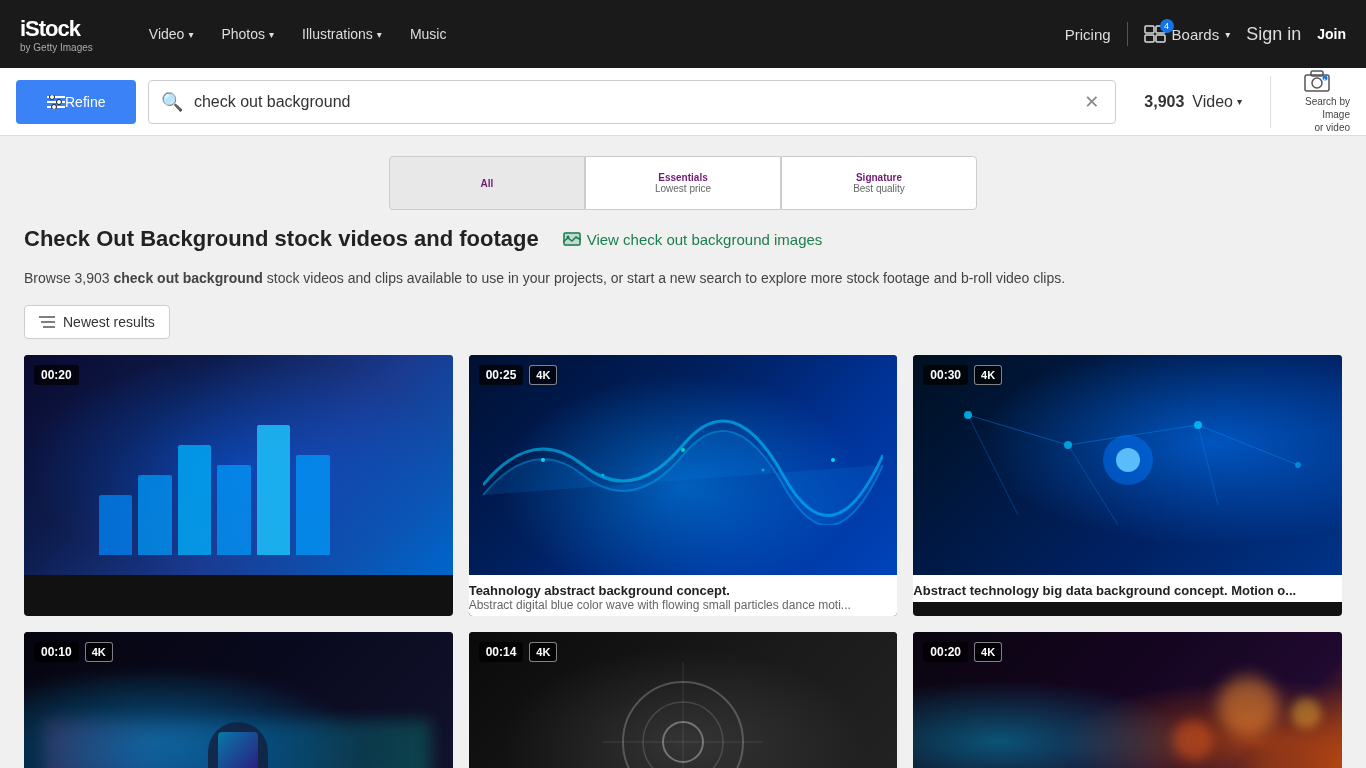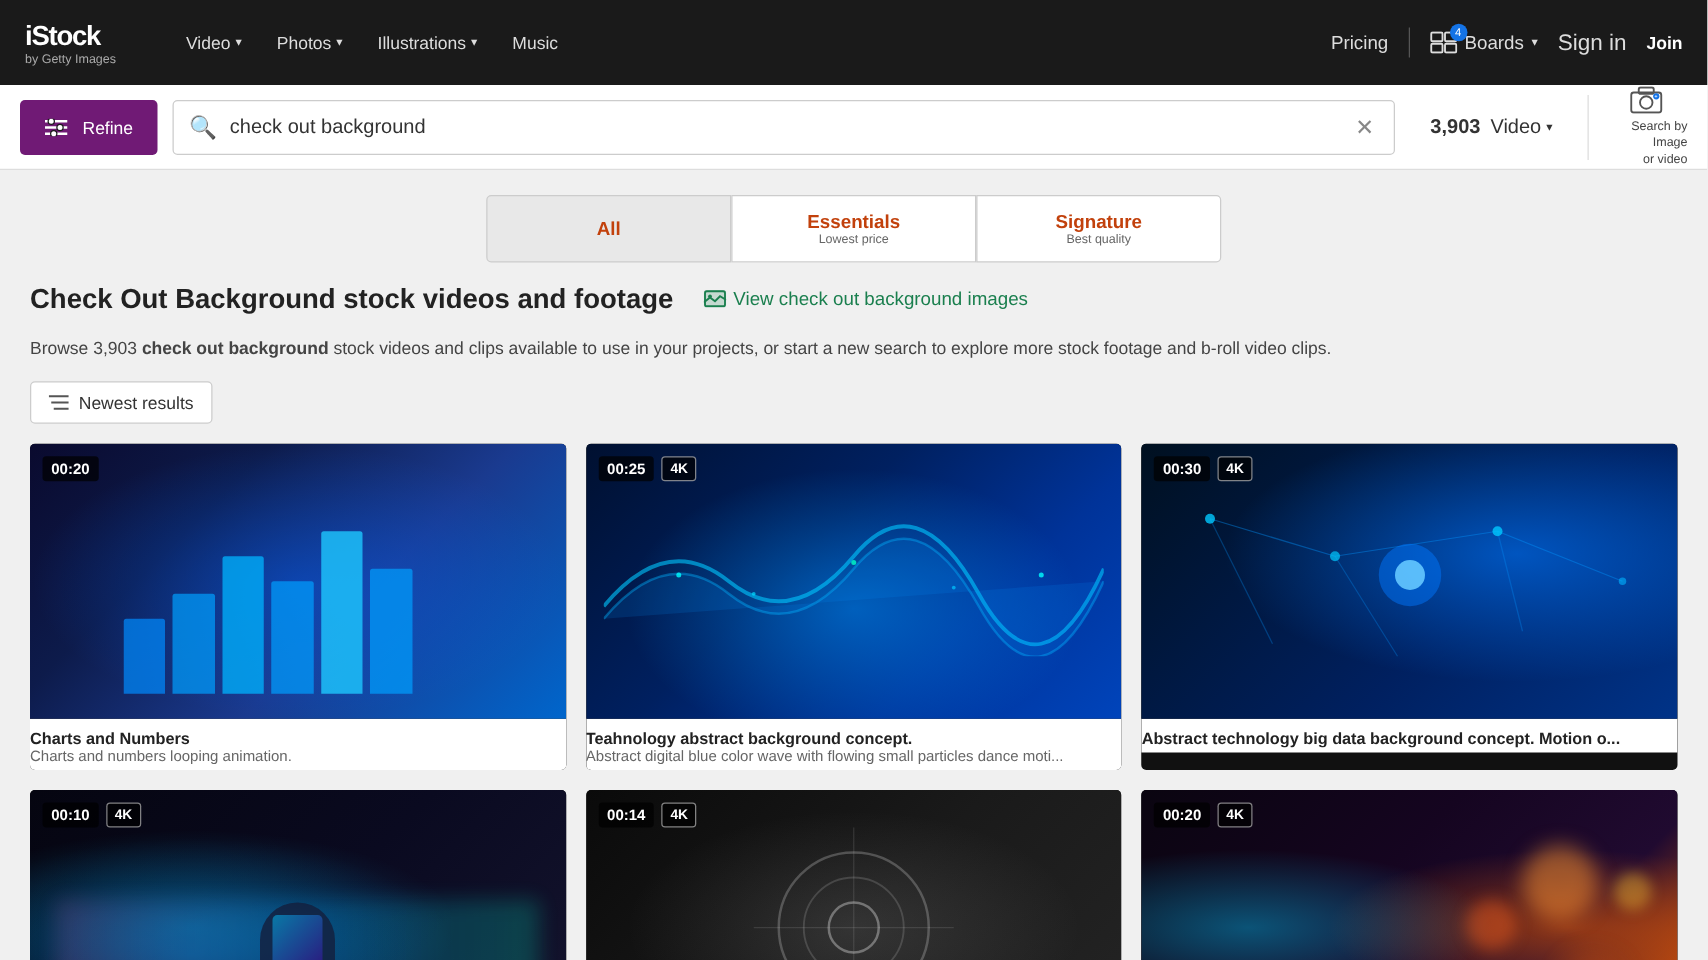--- a/index.html
+++ b/index.html
@@ -73,24 +73,24 @@
       height: 68px;
       display: flex;
       align-items: center;
       padding: 0 16px;
       gap: 12px;
       border-bottom: 1px solid #ddd;
     }
     .refine-btn {
       display: flex;
       align-items: center;
-      gap: 12px;
-      background: #701a75;
+      gap: 0;
+      background: #3b82f6;
       color: white;
-      padding: 10px 20px;
+      padding: 10px 31px;
       border-radius: 4px;
       cursor: pointer;
       font-size: 14px;
       white-space: nowrap;
       height: 44px;
     }
     .search-input-wrapper {
       flex: 1;
       display: flex;
       align-items: center;
@@ -160,21 +160,21 @@
       flex-direction: column;
       align-items: center;
       justify-content: center;
       border: 1px solid #ccc;
       cursor: pointer;
       background: white;
     }
     .filter-tab:first-child { border-radius: 4px 0 0 4px; }
     .filter-tab:last-child { border-radius: 0 4px 4px 0; }
     .filter-tab.active { background: #e8e8e8; }
-    .filter-tab-label { font-size: 15px; font-weight: 600; color: #c2410c; text-align: right; }
+    .filter-tab-label { font-size: 10px; font-weight: 600; color: #701a75; text-align: right; }
     .filter-tab-sublabel { font-size: 10px; color: #666; }
 
     
     .main-content { padding: 0 24px 20px; }
 
     
     .page-title-row {
       display: flex;
       align-items: center;
       gap: 24px;
@@ -485,24 +485,20 @@
           <div style="display:flex;gap:6px;align-items:flex-end;width:80%;">
             <div style="width:12%;height:60px;background:rgba(0,140,255,0.7);border-radius:2px 2px 0 0;"></div>
             <div style="width:12%;height:80px;background:rgba(0,160,255,0.7);border-radius:2px 2px 0 0;"></div>
             <div style="width:12%;height:110px;background:rgba(0,180,255,0.75);border-radius:2px 2px 0 0;"></div>
             <div style="width:12%;height:90px;background:rgba(0,160,255,0.7);border-radius:2px 2px 0 0;"></div>
             <div style="width:12%;height:130px;background:rgba(30,200,255,0.8);border-radius:2px 2px 0 0;"></div>
             <div style="width:12%;height:100px;background:rgba(0,160,255,0.7);border-radius:2px 2px 0 0;"></div>
           </div>
         </div>
       </div>
-      <div class="video-info">
-        <div class="video-title">Charts and Numbers</div>
-        <div class="video-subtitle">Charts and numbers looping animation.</div>
-      </div>
     </div>
 
     <div class="video-card">
       <div class="video-thumb thumb-blue2">
         <div class="video-badge">
           <span class="duration-badge">00:25</span>
           <span class="quality-badge">4K</span>
         </div>
 
         <div style="position:absolute;inset:0;z-index:2;display:flex;align-items:center;justify-content:center;">

